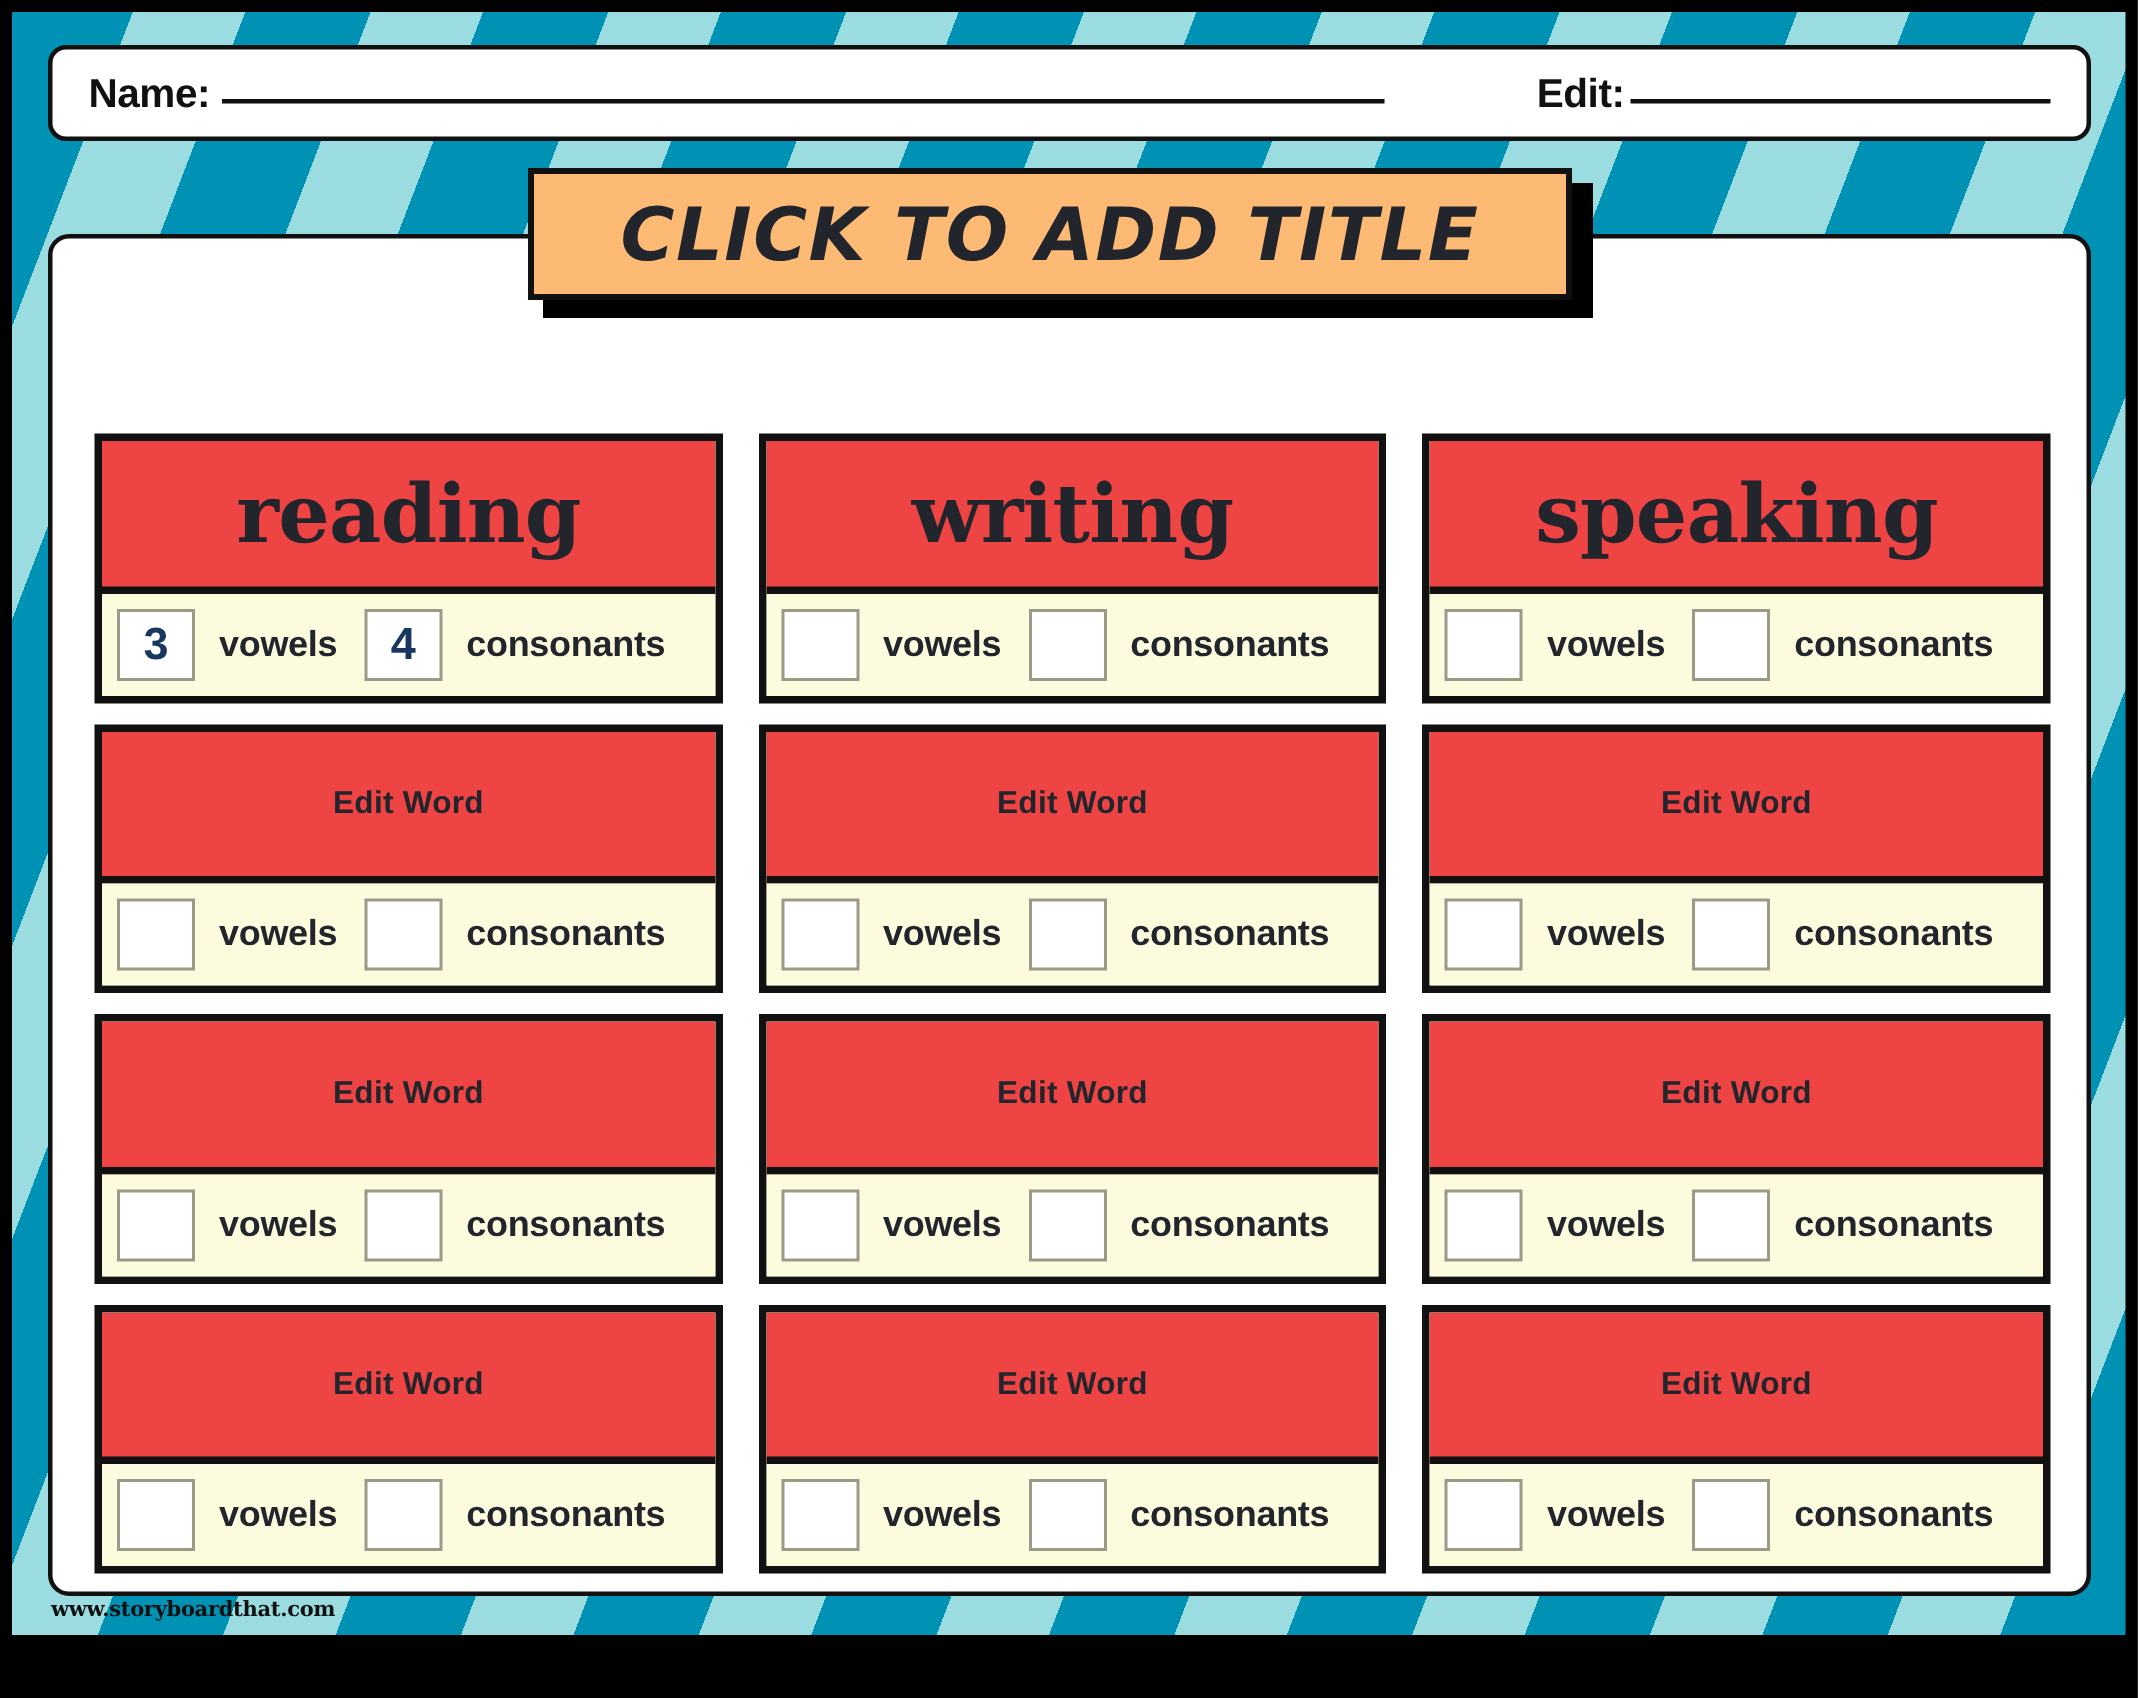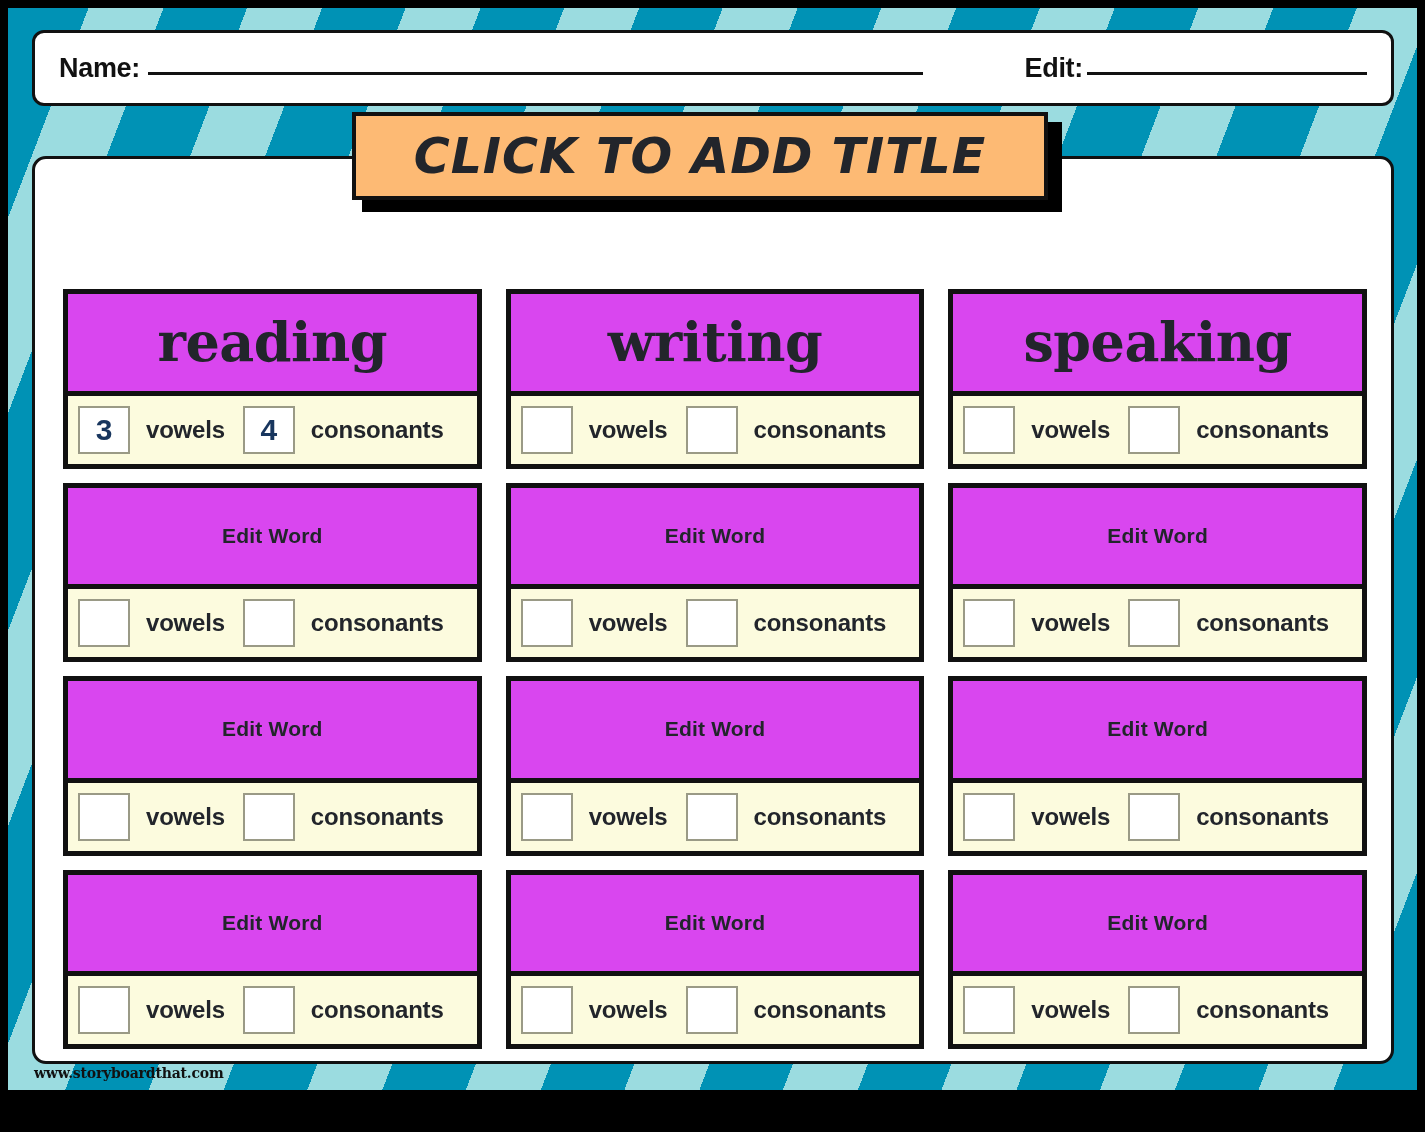--- a/index.html
+++ b/index.html
@@ -35,21 +35,21 @@
       );
     overflow: hidden;
   }
 
   
   .name-bar {
     position: absolute;
     left: 32px;
     top: 30px;
     width: 1362px;
-    height: 76px;
+    height: 64px;
     background: #ffffff;
     border: 3px solid #111111;
     border-radius: 12px;
     display: flex;
     align-items: center;
     padding: 0 24px;
   }
   .field-group {
     display: flex;
     align-items: baseline;
@@ -151,21 +151,21 @@
   .card {
     border: 5px solid #111111;
     background: #fcfbde;
     display: flex;
     flex-direction: column;
     overflow: hidden;
   }
 
   .card-word {
     flex: 1 1 auto;
-    background: #d946ef;
+    background: #ef4444;
     border-bottom: 5px solid #111111;
     display: flex;
     align-items: center;
     justify-content: center;
     min-height: 0;
   }
 
   .word-big {
     font-family: "DejaVu Serif", serif;
     font-weight: bold;

